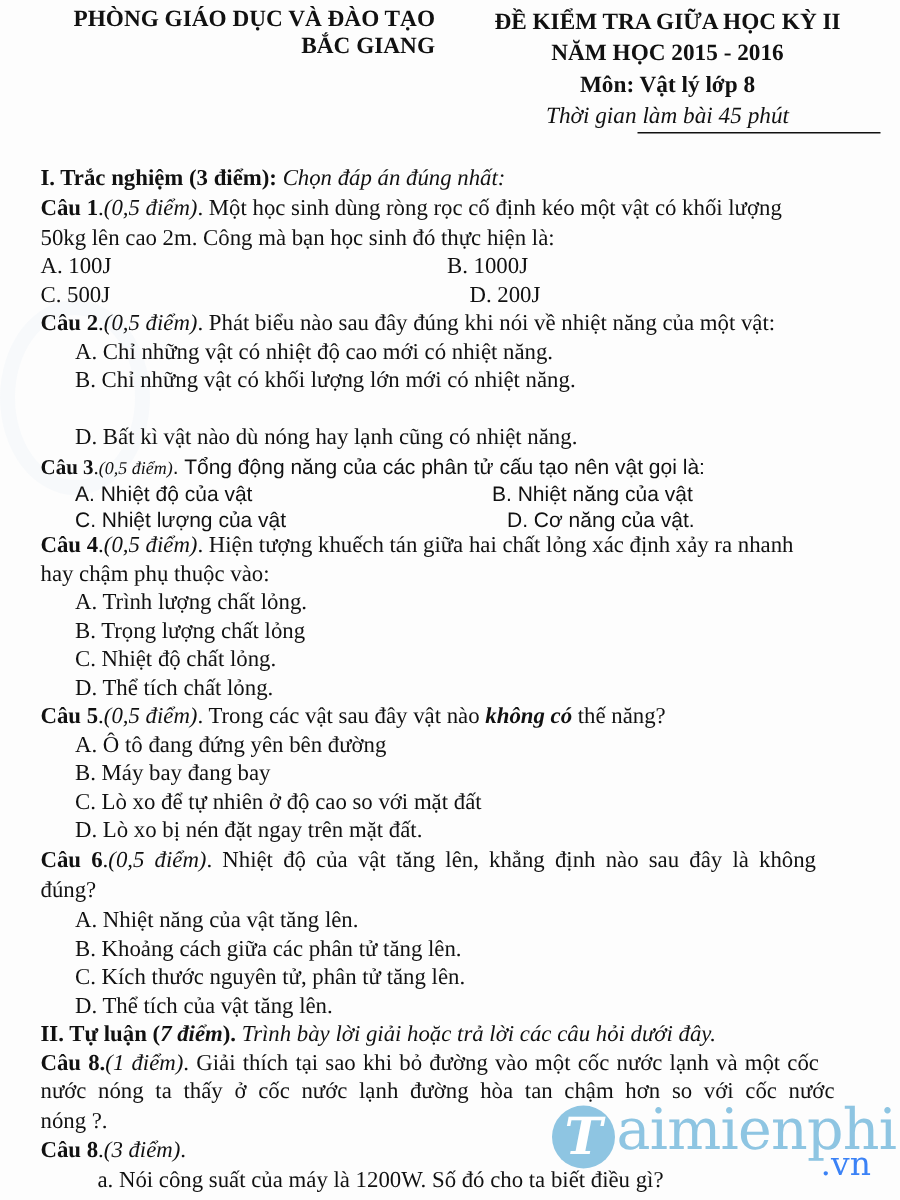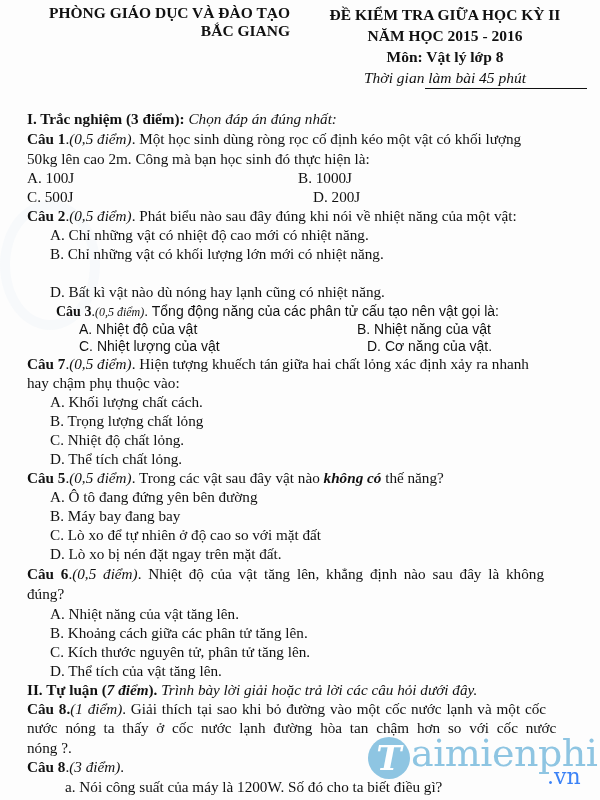--- a/index.html
+++ b/index.html
@@ -25,21 +25,21 @@
   .hdr-line {
     position: absolute; left: 425px; top: 88px; width: 162px; height: 1px; background: #111;
   }
 
   .line { position: absolute; left: 27px; white-space: nowrap; line-height: 20px; }
   .ind { left: 50px; }
   .ind2 { left: 65px; }
   .colB { position: absolute; white-space: nowrap; line-height: 20px; }
   .b { font-weight: bold; }
   .i { font-style: italic; }
-  .sans { font-family: "Liberation Sans", "DejaVu Sans", sans-serif; font-size: 14px; margin-left: 29px; }
+  .sans { font-family: "Liberation Sans", "DejaVu Sans", sans-serif; font-size: 14px; }
   .sans .small { font-family: "Liberation Serif", serif; font-size: 12px; font-style: italic; }
 
   
   .wm-circle {
     position: absolute; left: 368px; top: 737px; width: 42px; height: 42px; border-radius: 50%;
     background: #8ec5e2; color: #fff; font-family: "DejaVu Serif", serif; font-style: italic;
     font-size: 34px; line-height: 42px; text-align: center; font-weight: bold;
   }
   .wm-text {
     position: absolute; left: 411px; top: 728px; color: #8ec5e2;
@@ -95,24 +95,24 @@
 
   <div class="line sans" style="top:301px">
     <span class="b" style="font-family:'Liberation Serif',serif;font-size:14px">Câu 3</span><span style="font-family:'Liberation Serif',serif">.</span><span class="small">(0,5 điểm)</span><span>. Tổng động năng của các phân tử cấu tạo nên vật gọi là:</span>
   </div>
   <div class="line ind sans" style="top:319px">A. Nhiệt độ của vật</div>
   <div class="colB sans" style="top:319px; left:328px">B. Nhiệt năng của vật</div>
   <div class="line ind sans" style="top:336px">C. Nhiệt lượng của vật</div>
   <div class="colB sans" style="top:336px; left:338px">D. Cơ năng của vật.</div>
 
   <div class="line" style="top:354px">
-    <span class="b">Câu 7</span>.<span class="i">(0,5 điểm)</span><span>. Hiện tượng khuếch tán giữa hai chất lỏng xác định xảy ra nhanh</span>
+    <span class="b">Câu 4</span>.<span class="i">(0,5 điểm)</span><span>. Hiện tượng khuếch tán giữa hai chất lỏng xác định xảy ra nhanh</span>
   </div>
   <div class="line" style="top:373px">hay chậm phụ thuộc vào:</div>
-  <div class="line ind" style="top:392px">A. Khối lượng chất cách.</div>
+  <div class="line ind" style="top:392px">A. Trình lượng chất lỏng.</div>
   <div class="line ind" style="top:411px">B. Trọng lượng chất lỏng</div>
   <div class="line ind" style="top:430px">C. Nhiệt độ chất lỏng.</div>
   <div class="line ind" style="top:449px">D. Thể tích chất lỏng.</div>
 
   <div class="line" style="top:468px">
     <span class="b">Câu 5</span>.<span class="i">(0,5 điểm)</span><span>. Trong các vật sau đây vật nào </span><span class="b i">không có</span><span> thế năng?</span>
   </div>
   <div class="line ind" style="top:487px">A. Ô tô đang đứng yên bên đường</div>
   <div class="line ind" style="top:506px">B. Máy bay đang bay</div>
   <div class="line ind" style="top:525px">C. Lò xo để tự nhiên ở độ cao so với mặt đất</div>

